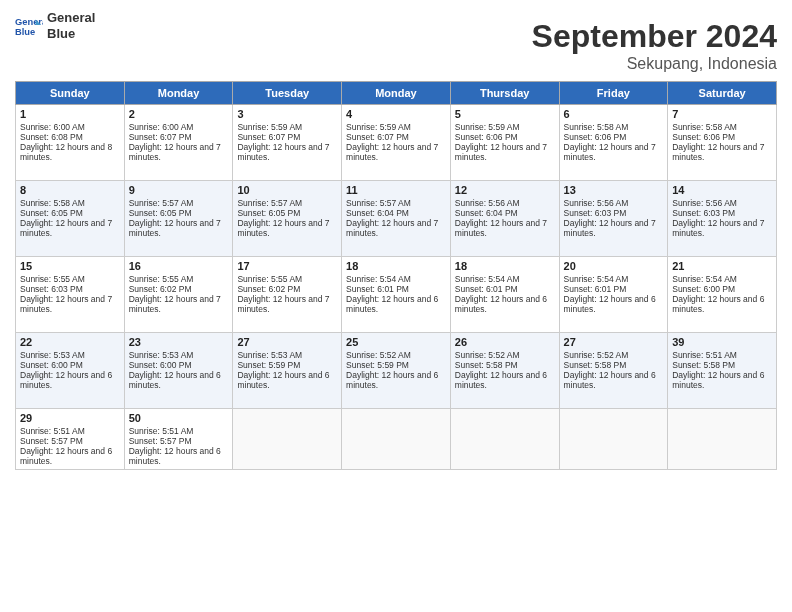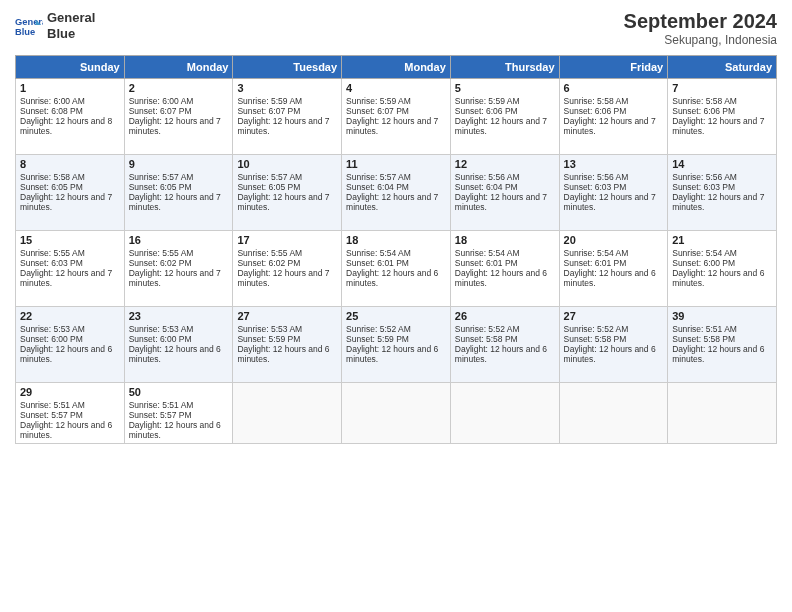--- a/index.html
+++ b/index.html
@@ -33,41 +33,42 @@
       line-height: 1.2;
     }
     .logo-icon {
       width: 28px;
       height: 28px;
     }
     .title-section {
       text-align: right;
     }
     .month-title {
-      font-size: 20px;
+      font-size: 32px;
       font-weight: bold;
       color: #333;
+      margin-top: 8px;
     }
     .location {
-      font-size: 12px;
+      font-size: 16px;
       color: #555;
     }
     table {
       width: 100%;
       border-collapse: collapse;
     }
     thead tr {
       background-color: #2e6bba;
     }
     thead th {
       color: #fff;
       font-size: 11px;
       font-weight: bold;
       padding: 5px 4px;
-      text-align: right;
+      text-align: center;
       border: 1px solid #aaa;
     }
     tbody tr {
       vertical-align: top;
     }
     tbody td {
       border: 1px solid #ccc;
       padding: 3px 4px;
       font-size: 8.5px;
       color: #333;

